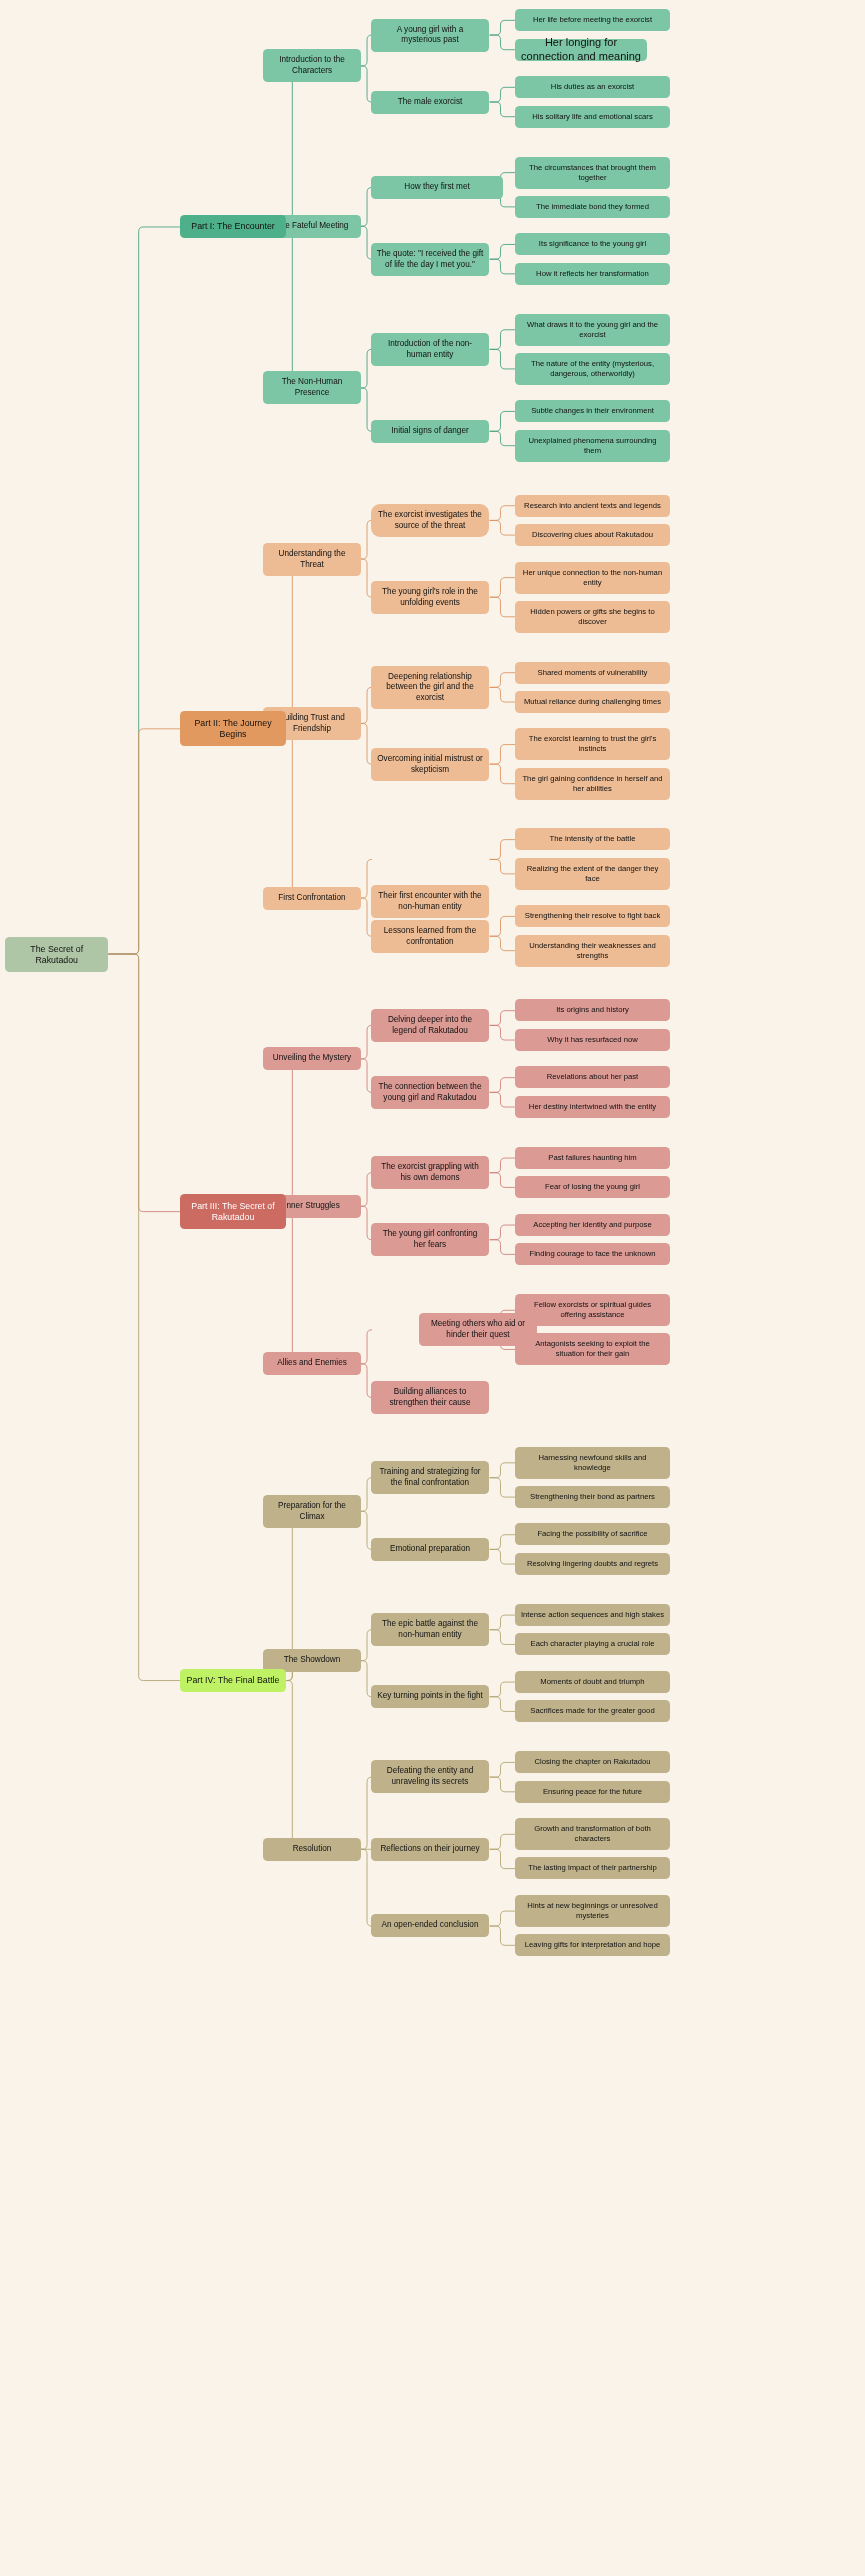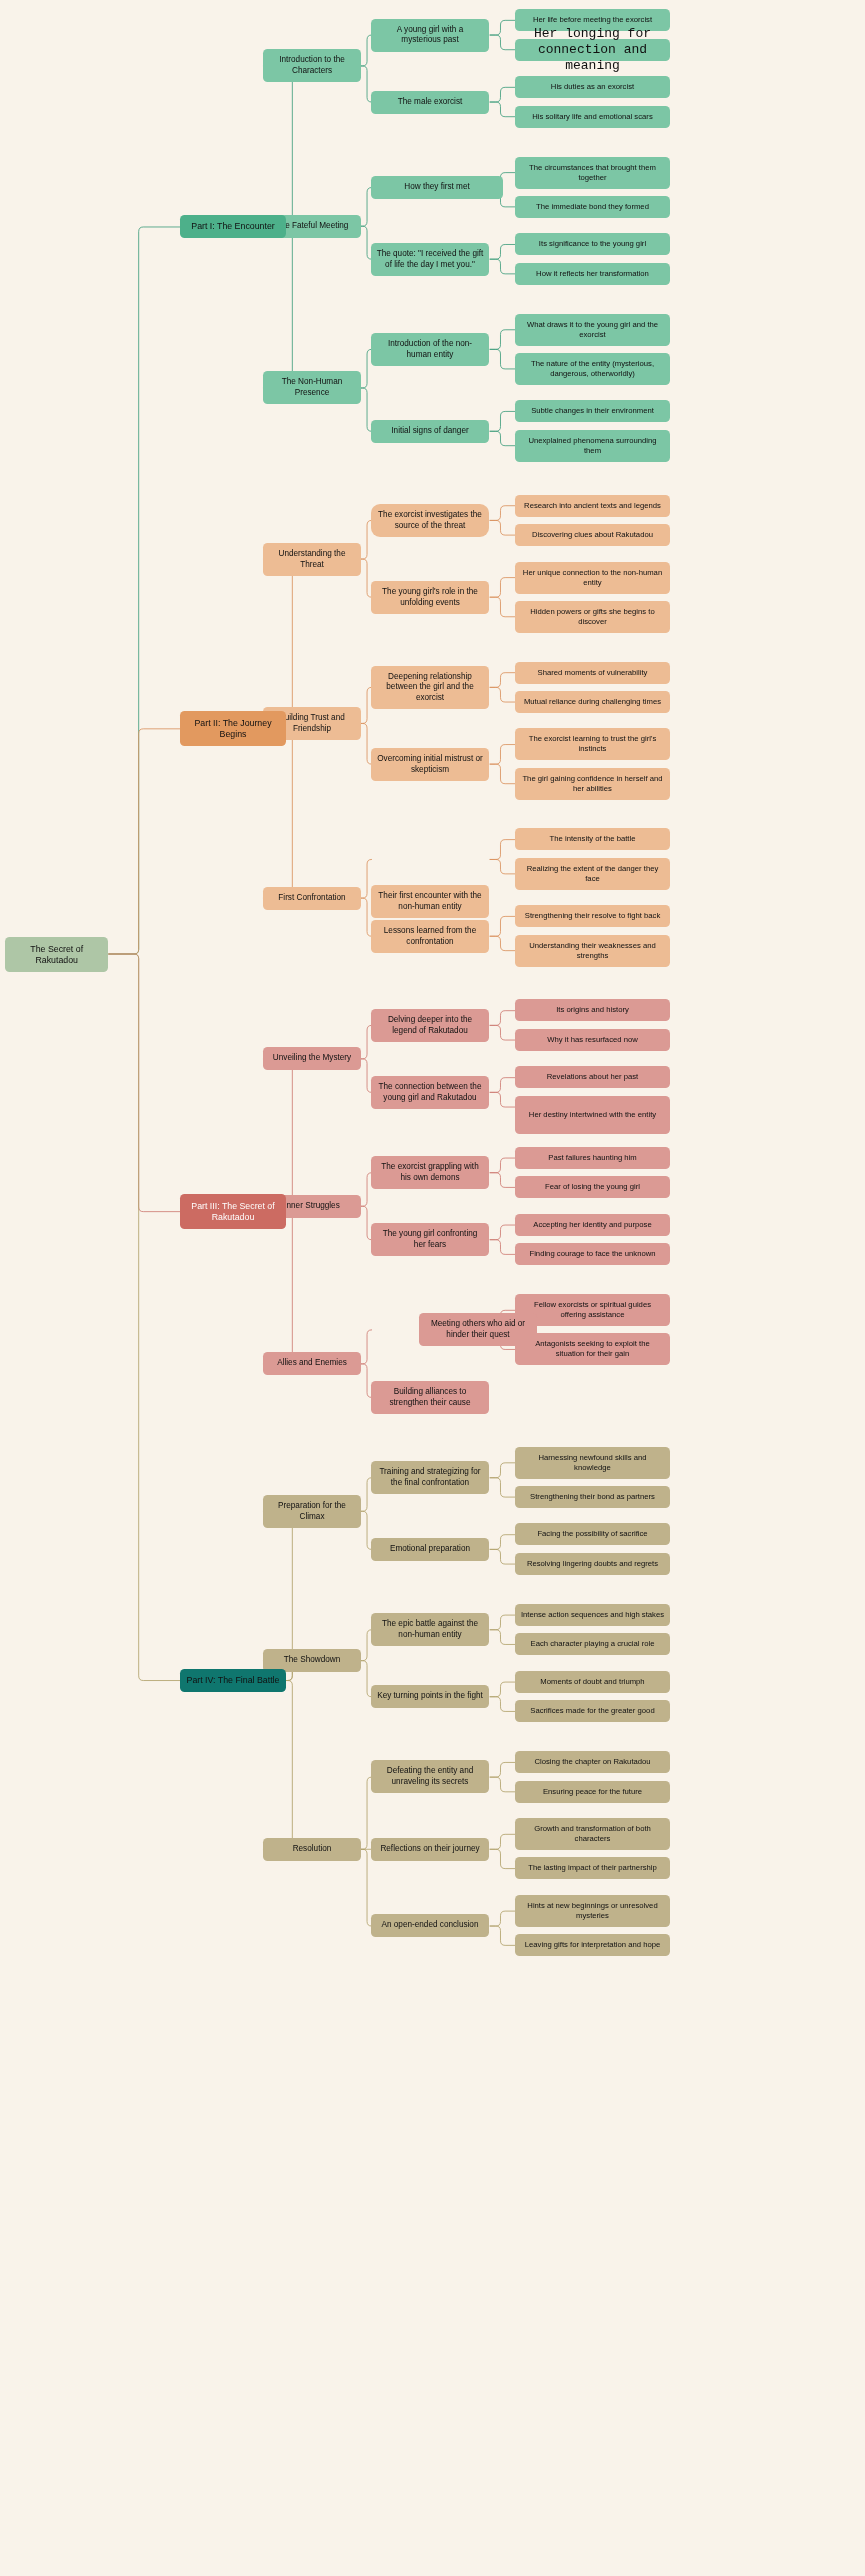--- a/index.html
+++ b/index.html
@@ -33,21 +33,21 @@
     line-height: 1.25;
     padding: 2.1px 5.2px;
     z-index: 2;
     word-wrap: break-word;
     white-space: normal;
   }
   .root        { background:#AEC6A6; font-size:8.8px; }
   .lv1-green   { background:#4DB08A; font-size:8.8px; }
   .lv1-orange  { background:#E2995F; font-size:8.8px; }
   .lv1-red     { background:#CC6B62; font-size:8.8px; color:#FFFFFF; }
-  .lv1-gold    { background:#0f766e; font-size:8.8px; }
+  .lv1-gold    { background:#bef264; font-size:8.8px; }
 
   .green   { background:#7CC6A5; font-size:8.2px; }
   .orange  { background:#EDBC94; font-size:8.2px; }
   .red     { background:#DB9A94; font-size:8.2px; }
   .gold    { background:#BFB28B; font-size:8.2px; }
 </style>
 </head>
 <body>
 
 <div id="canvas">
@@ -136,21 +136,21 @@
       <path d="M 700 3589 L 703 3589 Q 712 3589 712 3598 L 712 3729 Q 712 3738 721 3738 L 720 3738" fill="none" stroke="#B0A06A" stroke-width="1.6"></path>
       <path d="M 555 3261.5 L 558 3261.5 Q 567 3261.5 567 3252.5 L 567 2942 Q 567 2933 576 2933 L 510 2933" fill="none" stroke="#B0A06A" stroke-width="1.6"></path>
       <path d="M 555 3261.5 L 558 3261.5 Q 567 3261.5 567 3252.5 L 567 3232 Q 567 3223 576 3223 L 510 3223" fill="none" stroke="#B0A06A" stroke-width="1.6"></path>
       <path d="M 555 3261.5 L 558 3261.5 Q 567 3261.5 567 3270.5 L 567 3580 Q 567 3589 576 3589 L 510 3589" fill="none" stroke="#B0A06A" stroke-width="1.6"></path>
       <path d="M 210 1851.5 L 259.8 1851.5 Q 268.8 1851.5 268.8 1842.5 L 268.8 449.5 Q 268.8 440.5 277.8 440.5 L 350 440.5" fill="none" stroke="#3E9D7C" stroke-width="1.6"></path>
       <path d="M 210 1851.5 L 259.8 1851.5 Q 268.8 1851.5 268.8 1842.5 L 268.8 1423.5 Q 268.8 1414.5 277.8 1414.5 L 350 1414.5" fill="none" stroke="#D9915C" stroke-width="1.6"></path>
       <path d="M 210 1851.5 L 259.8 1851.5 Q 268.8 1851.5 268.8 1860.5 L 268.8 2342.5 Q 268.8 2351.5 277.8 2351.5 L 350 2351.5" fill="none" stroke="#CD7B72" stroke-width="1.6"></path>
       <path d="M 210 1851.5 L 259.8 1851.5 Q 268.8 1851.5 268.8 1860.5 L 268.8 3252.5 Q 268.8 3261.5 277.8 3261.5 L 350 3261.5" fill="none" stroke="#B0A06A" stroke-width="1.6"></path>
     </svg>
 <div class="node green" style="left: 515px; top: 9.3px; width: 155px; height: 22px; font-size: 7.7px;">Her life before meeting the exorcist</div>
-    <div class="node green" style="left: 515px; top: 39px; width: 155px; height: 22px; font-size: 13px; font-family: Liberation Mono, monospace;">Her longing for connection and meaning</div>
+    <div class="node green" style="left: 515px; top: 39px; width: 132px; height: 22px; font-size: 11px;">Her longing for connection and meaning</div>
     <div class="node green" style="left: 371px; top: 18.5px; width: 118px; height: 33px;">A young girl with a mysterious past</div>
     <div class="node green" style="left: 515px; top: 76px; width: 155px; height: 22px; font-size: 7.7px;">His duties as an exorcist</div>
     <div class="node green" style="left: 515px; top: 106px; width: 155px; height: 22px; font-size: 7.7px;">His solitary life and emotional scars</div>
     <div class="node green" style="left: 371px; top: 91px; width: 118px; height: 23px;">The male exorcist</div>
     <div class="node green" style="left: 263px; top: 49px; width: 98px; height: 33px;">Introduction to the Characters</div>
     <div class="node green" style="left: 515px; top: 157px; width: 155px; height: 32px; font-size: 7.7px;">The circumstances that brought them together</div>
     <div class="node green" style="left: 515px; top: 196px; width: 155px; height: 22px; font-size: 7.7px;">The immediate bond they formed</div>
     <div class="node green" style="left: 371px; top: 176px; width: 132px; height: 23px;">How they first met</div>
     <div class="node green" style="left: 515px; top: 233px; width: 155px; height: 22px; font-size: 7.7px;">Its significance to the young girl</div>
     <div class="node green" style="left: 515px; top: 263px; width: 155px; height: 22px; font-size: 7.7px;">How it reflects her transformation</div>
@@ -183,21 +183,21 @@
     <div class="node orange" style="left: 371px; top: 843px; width: 118px; height: 33px; margin-top: 42px;">Their first encounter with the non-human entity</div>
     <div class="node orange" style="left: 515px; top: 905px; width: 155px; height: 22px; font-size: 7.7px;">Strengthening their resolve to fight back</div>
     <div class="node orange" style="left: 515px; top: 935px; width: 155px; height: 32px; font-size: 7.7px;">Understanding their weaknesses and strengths</div>
     <div class="node orange" style="left: 371px; top: 920px; width: 118px; height: 33px;">Lessons learned from the confrontation</div>
     <div class="node orange" style="left: 263px; top: 887px; width: 98px; height: 23px;">First Confrontation</div>
     <div class="node lv1-orange" style="left: 180px; top: 711px; width: 106px; height: 35px;">Part II: The Journey Begins</div>
     <div class="node red" style="left: 515px; top: 999px; width: 155px; height: 22px; font-size: 7.7px;">Its origins and history</div>
     <div class="node red" style="left: 515px; top: 1029px; width: 155px; height: 22px; font-size: 7.7px;">Why it has resurfaced now</div>
     <div class="node red" style="left: 371px; top: 1009px; width: 118px; height: 33px;">Delving deeper into the legend of Rakutadou</div>
     <div class="node red" style="left: 515px; top: 1066px; width: 155px; height: 22px; font-size: 7.7px;">Revelations about her past</div>
-    <div class="node red" style="left: 515px; top: 1096px; width: 155px; height: 38px; font-size: 7.7px;">Her destiny intertwined with the entity</div>
+    <div class="node red" style="left: 515px; top: 1096px; width: 155px; height: 22px; font-size: 7.7px;">Her destiny intertwined with the entity</div>
     <div class="node red" style="left: 371px; top: 1076px; width: 118px; height: 33px;">The connection between the young girl and Rakutadou</div>
     <div class="node red" style="left: 263px; top: 1047px; width: 98px; height: 23px;">Unveiling the Mystery</div>
     <div class="node red" style="left: 515px; top: 1147px; width: 155px; height: 22px; font-size: 7.7px;">Past failures haunting him</div>
     <div class="node red" style="left: 515px; top: 1176px; width: 155px; height: 22px; font-size: 7.7px;">Fear of losing the young girl</div>
     <div class="node red" style="left: 371px; top: 1156px; width: 118px; height: 33px;">The exorcist grappling with his own demons</div>
     <div class="node red" style="left: 515px; top: 1214px; width: 155px; height: 22px; font-size: 7.7px;">Accepting her identity and purpose</div>
     <div class="node red" style="left: 515px; top: 1243px; width: 155px; height: 22px; font-size: 7.7px;">Finding courage to face the unknown</div>
     <div class="node red" style="left: 371px; top: 1223px; width: 118px; height: 33px;">The young girl confronting her fears</div>
     <div class="node red" style="left: 263px; top: 1195px; width: 98px; height: 23px;">Inner Struggles</div>
     <div class="node red" style="left: 515px; top: 1294px; width: 155px; height: 32px; font-size: 7.7px;">Fellow exorcists or spiritual guides offering assistance</div>

